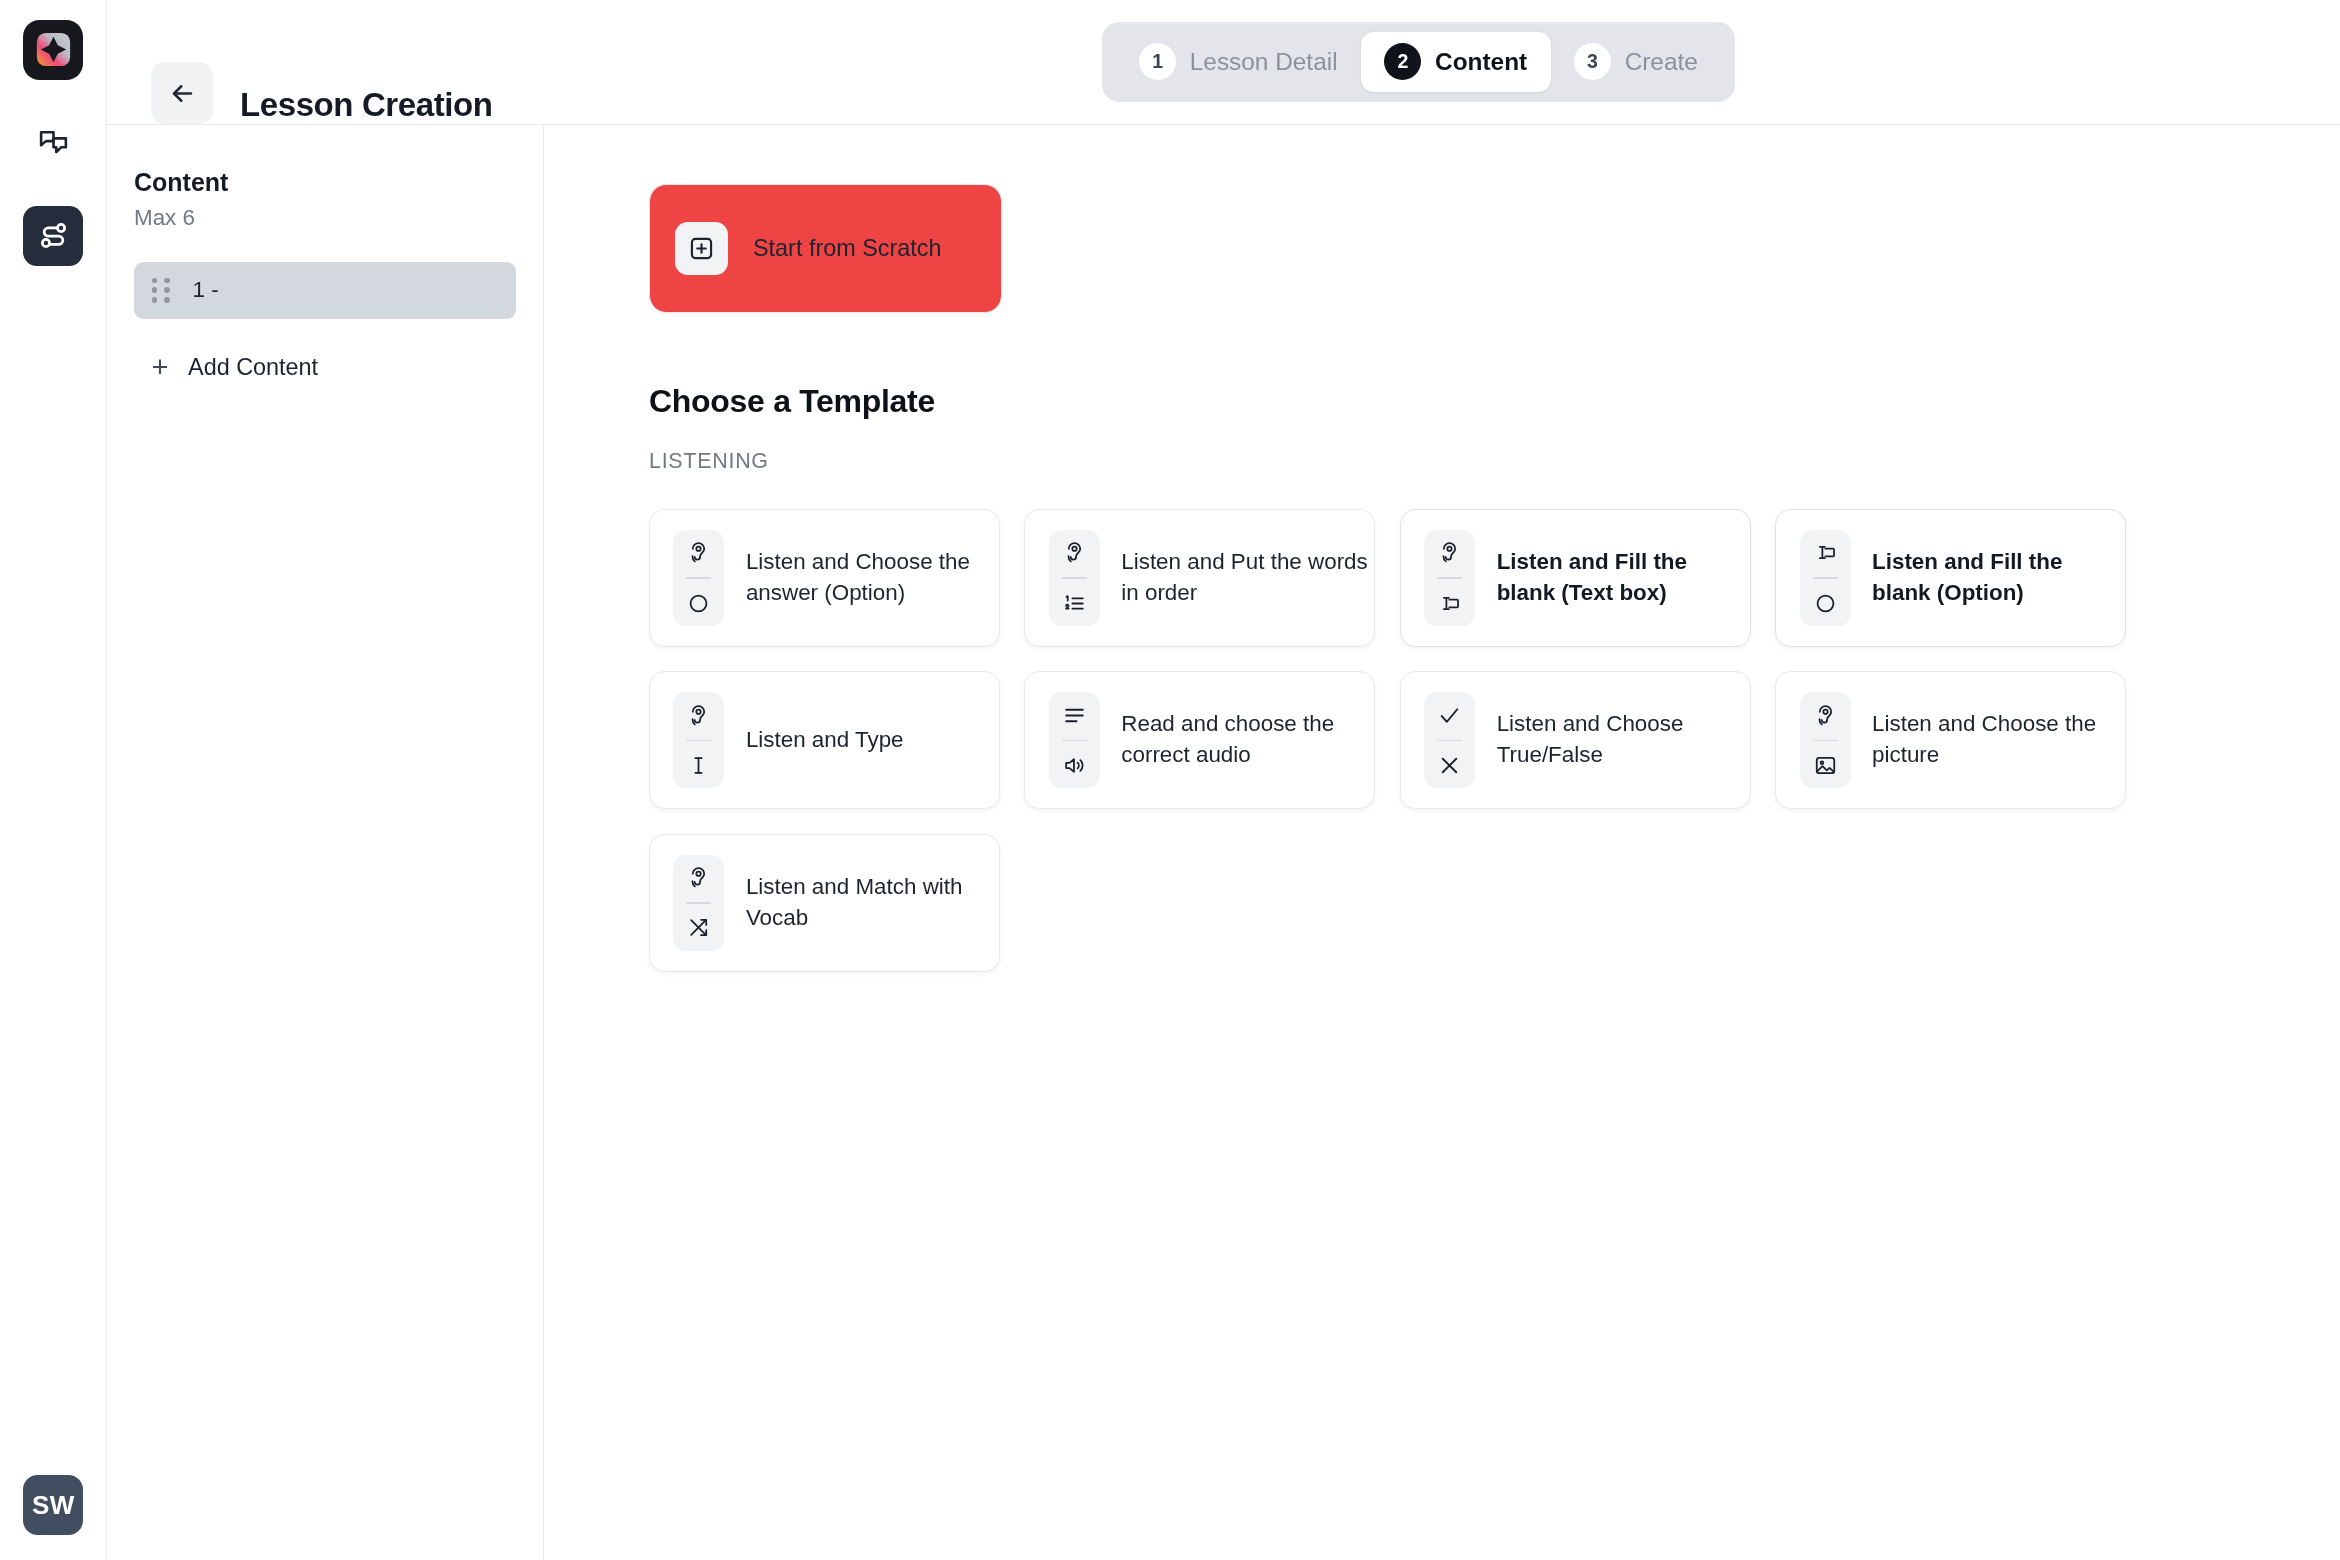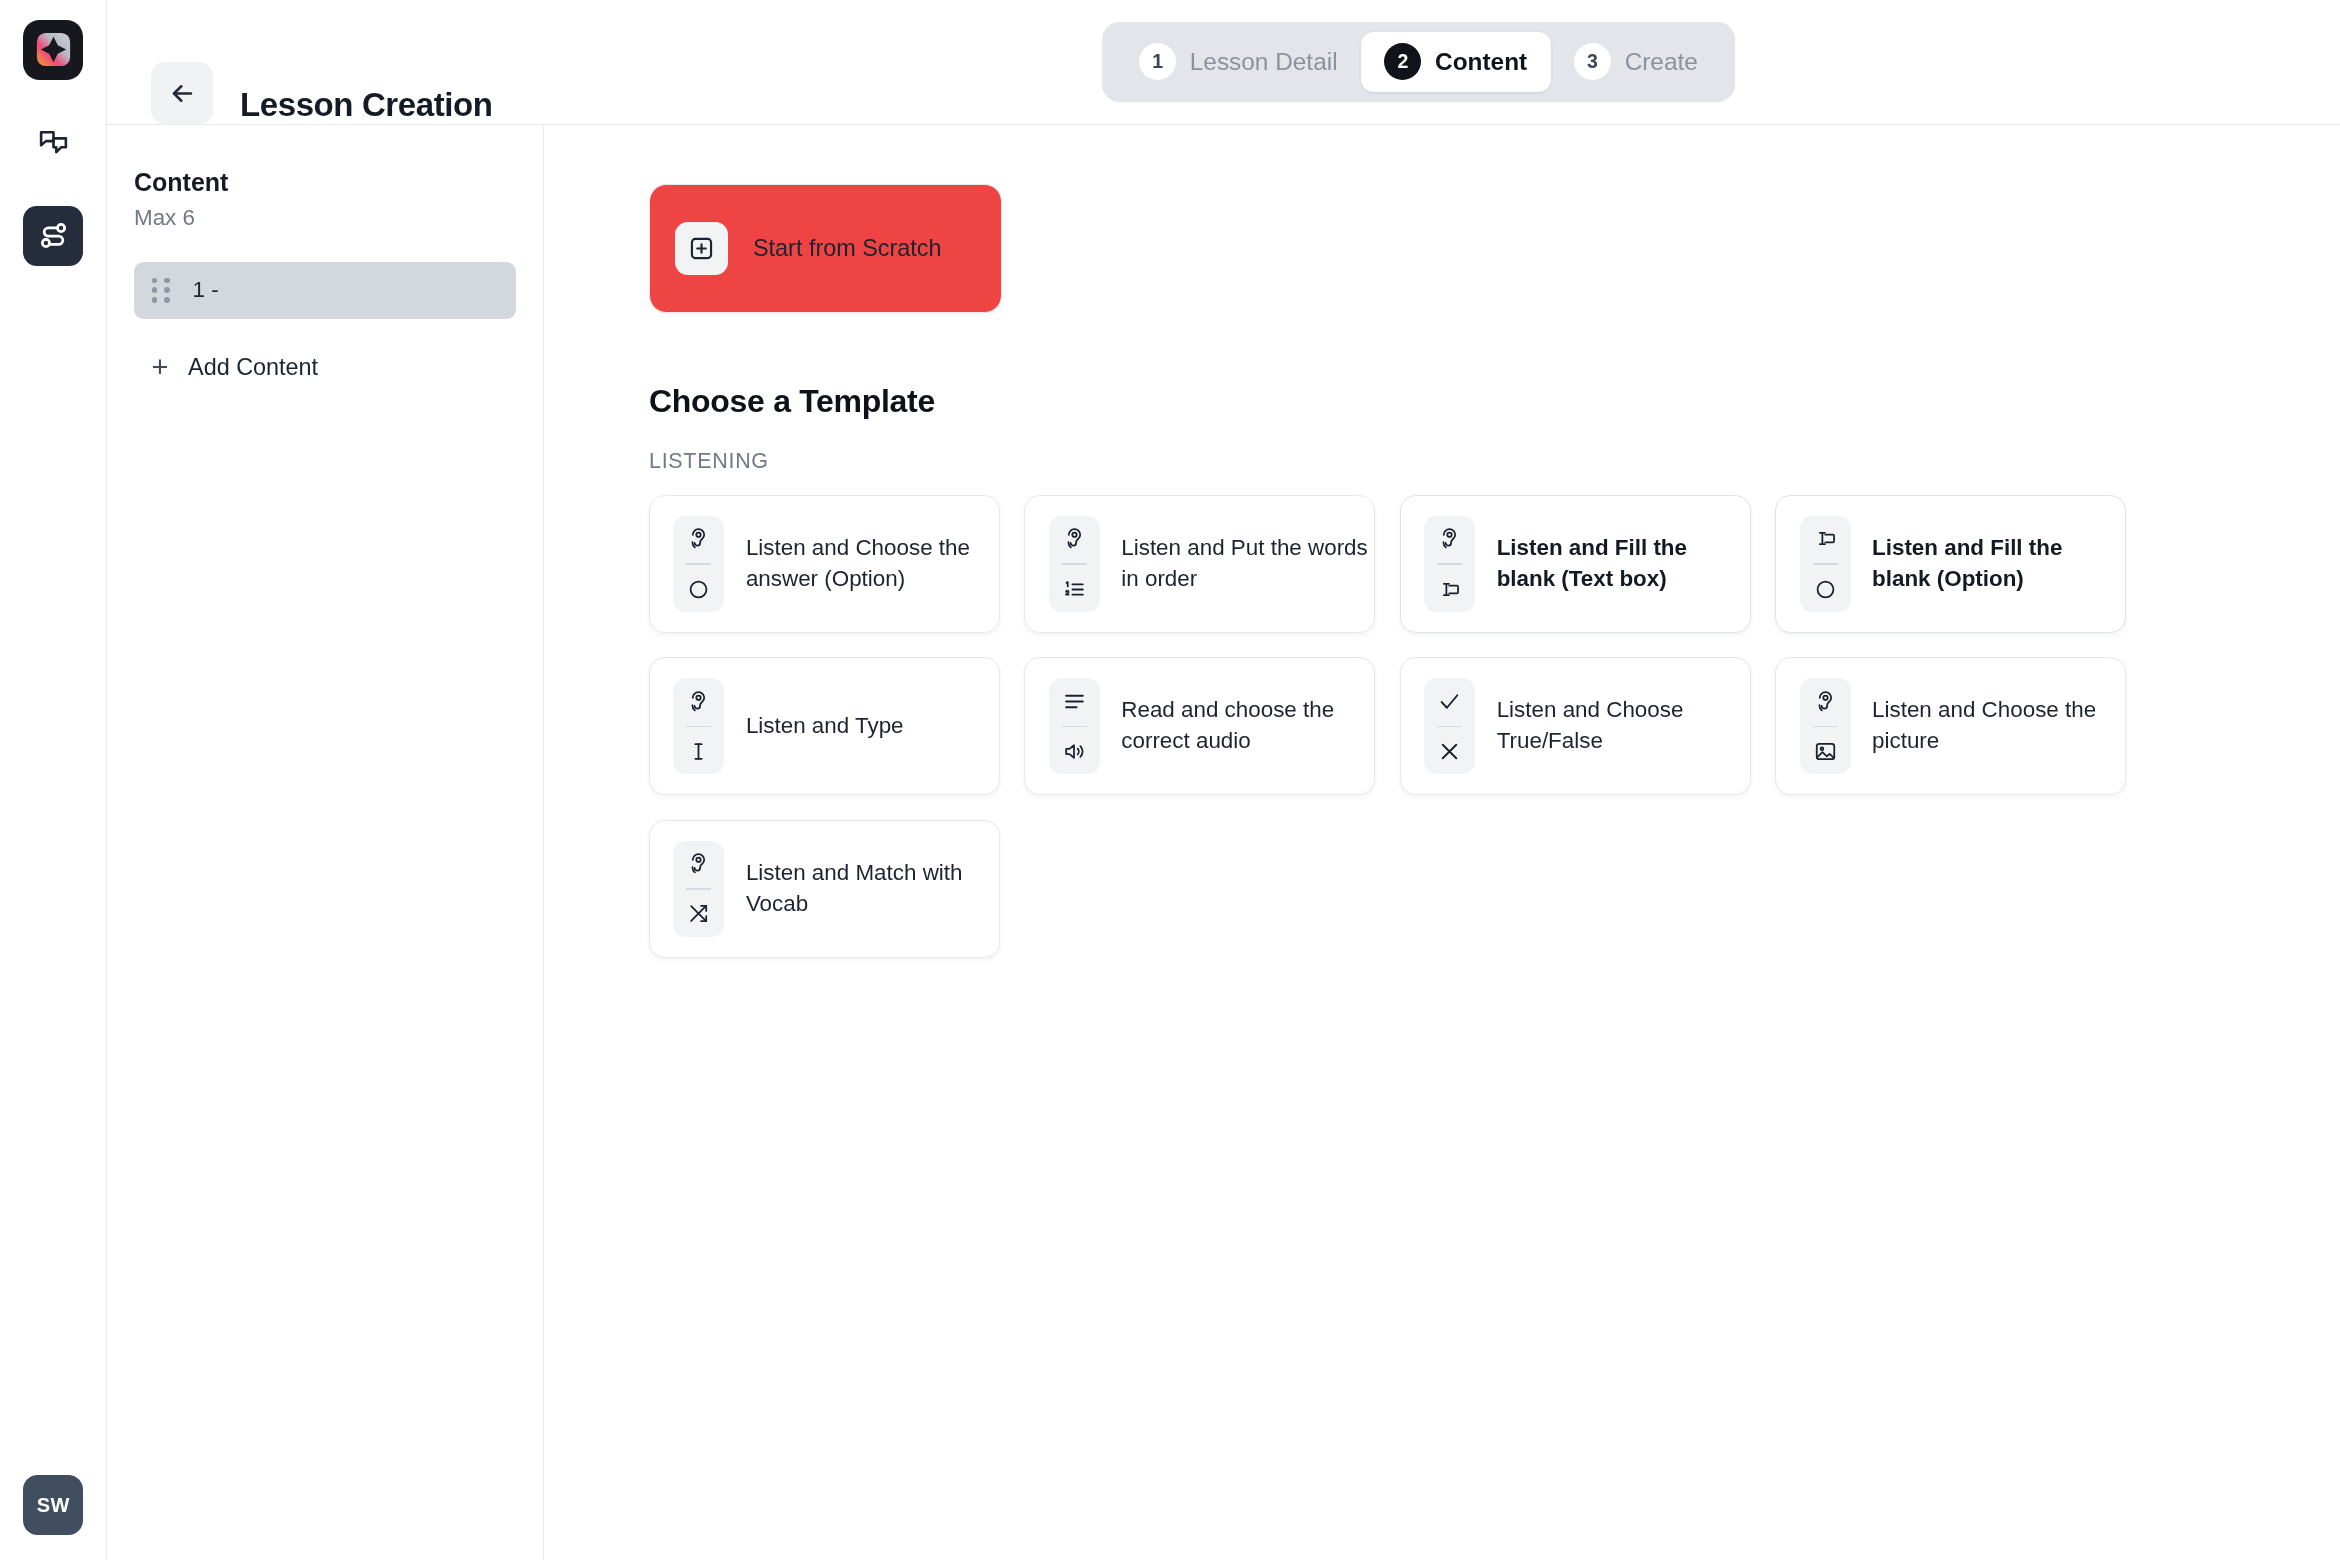--- a/index.html
+++ b/index.html
@@ -32,21 +32,21 @@
     border-radius: 13.7px;
     display: flex; align-items: center; justify-content: center;
     color: #1e2430;
   }
   .rail-btn.active { background: #252d3d; color: #ffffff; }
   .avatar {
     position: absolute; left: 23.4px; bottom: 25px;
     width: 60px; height: 60px; border-radius: 14.6px;
     background: #414e60; color: #ffffff;
     display: flex; align-items: center; justify-content: center;
-    font-size: 20px; font-weight: 600; letter-spacing: 0.5px;
+    font-size: 26px; font-weight: 600; letter-spacing: 0.5px;
   }
 
   
   .right { flex: 1; display: flex; flex-direction: column; min-width: 0; }
 
   .topbar {
     height: 125px; flex: 0 0 125px;
     border-bottom: 1.5px solid #e8eaee;
     display: flex; align-items: flex-end;
     position: relative; background: #fff;
@@ -126,21 +126,21 @@
 
   .section-title {
     margin-top: 70px;
     font-size: 32px; font-weight: 700; color: #0e1218; letter-spacing: -0.3px;
   }
   .group-label {
     margin-top: 29px; font-size: 21.5px; color: #737a86; letter-spacing: 0.7px;
   }
 
   .grid {
-    margin-top: 21px;
+    margin-top: 35px;
     display: grid;
     grid-template-columns: repeat(4, 351px);
     gap: 24.4px 24.4px;
     width: 1502px;
   }
   .tpl-card {
     height: 138px;
     border: 1.5px solid #e6e8ec; border-radius: 15.6px;
     background: #ffffff;
     box-shadow: 0 2px 4.9px rgba(25,30,40,.055);

